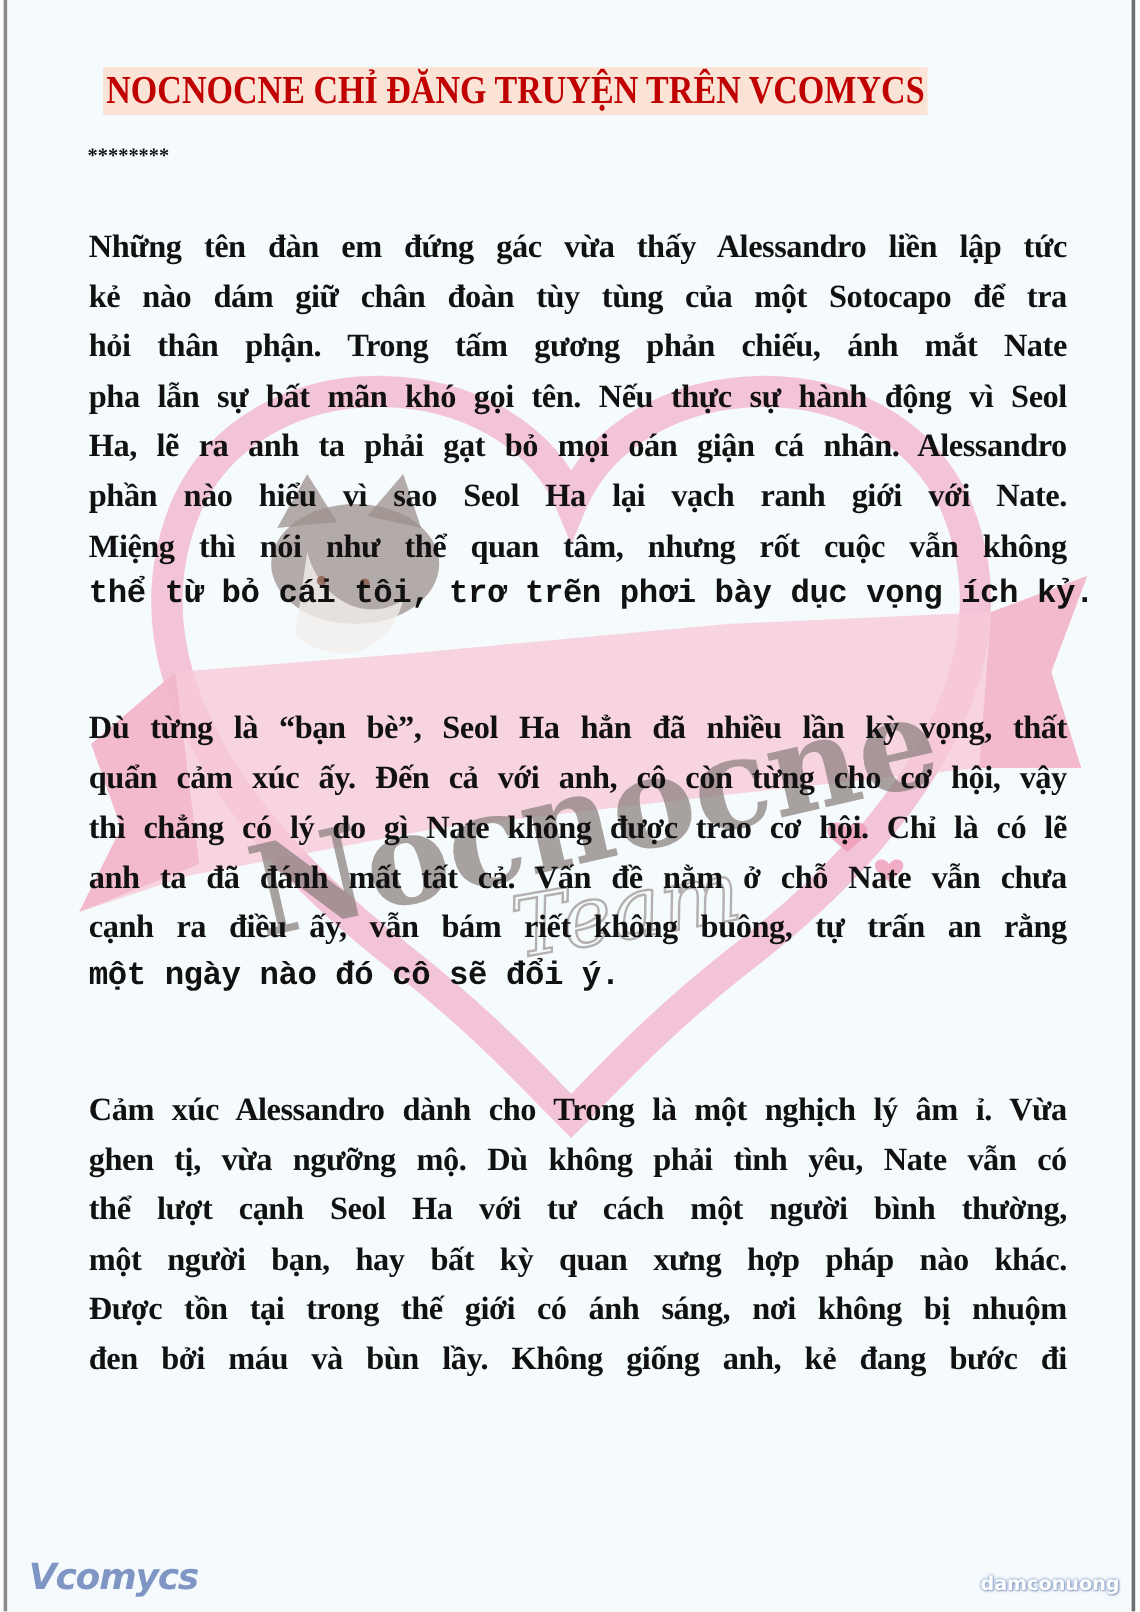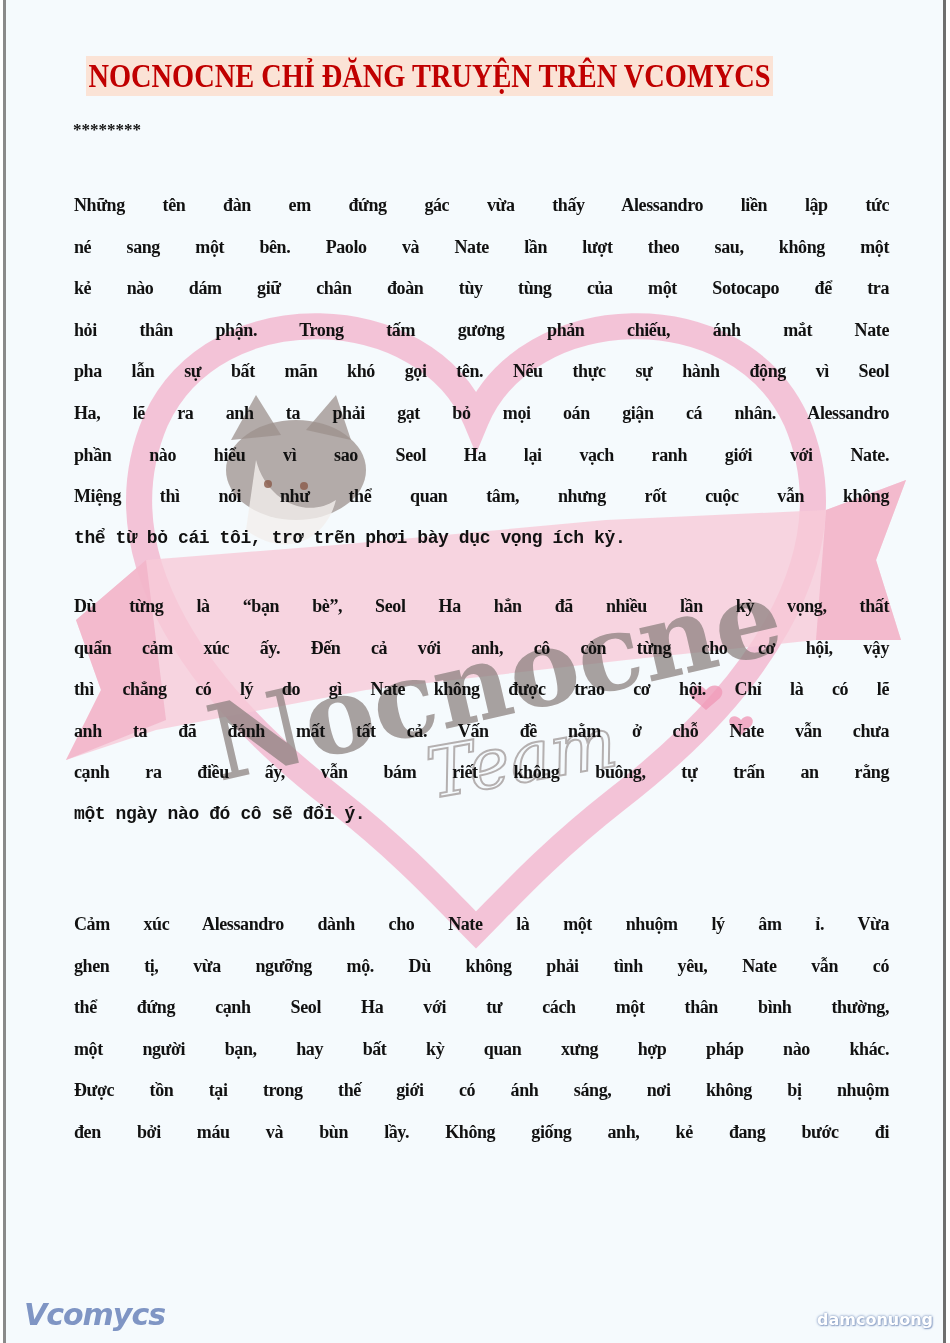--- a/index.html
+++ b/index.html
@@ -66,21 +66,21 @@
       font-size: 17px;
       color: #111;
       letter-spacing: 0px;
     }
     .para {
       position: absolute;
       left: 68px;
       width: 815px;
       font-family: "Liberation Serif", serif;
       font-weight: bold;
-      font-size: 18px;
+      font-size: 27px;
       line-height: 41.6px;
       color: #111111;
     }
     .line {
       display: block;
       white-space: nowrap;
       text-align: justify;
       text-align-last: justify;
       letter-spacing: -0.4px;
     }
@@ -145,43 +145,42 @@
 
   <div class="content">
     <div class="title-banner">
       <span class="title-text">NOCNOCNE CHỈ ĐĂNG TRUYỆN TRÊN VCOMYCS</span>
     </div>
 
     <div class="stars">********</div>
 
     <div class="para p1">
       <span class="line">Những tên đàn em đứng gác vừa thấy Alessandro liền lập tức</span>
-      <span class="line">né sang một bên. Paolo và Nate lần lượt theo sau, không một</span>
       <span class="line">kẻ nào dám giữ chân đoàn tùy tùng của một Sotocapo để tra</span>
       <span class="line">hỏi thân phận. Trong tấm gương phản chiếu, ánh mắt Nate</span>
       <span class="line">pha lẫn sự bất mãn khó gọi tên. Nếu thực sự hành động vì Seol</span>
       <span class="line">Ha, lẽ ra anh ta phải gạt bỏ mọi oán giận cá nhân. Alessandro</span>
       <span class="line">phần nào hiểu vì sao Seol Ha lại vạch ranh giới với Nate.</span>
       <span class="line">Miệng thì nói như thể quan tâm, nhưng rốt cuộc vẫn không</span>
       <span class="line last">thể từ bỏ cái tôi, trơ trẽn phơi bày dục vọng ích kỷ.</span>
     </div>
 
     <div class="para p2">
       <span class="line">Dù từng là “bạn bè”, Seol Ha hẳn đã nhiều lần kỳ vọng, thất</span>
       <span class="line">quẩn cảm xúc ấy. Đến cả với anh, cô còn từng cho cơ hội, vậy</span>
       <span class="line">thì chẳng có lý do gì Nate không được trao cơ hội. Chỉ là có lẽ</span>
       <span class="line">anh ta đã đánh mất tất cả. Vấn đề nằm ở chỗ Nate vẫn chưa</span>
       <span class="line">cạnh ra điều ấy, vẫn bám riết không buông, tự trấn an rằng</span>
       <span class="line last">một ngày nào đó cô sẽ đổi ý.</span>
     </div>
 
     <div class="para p3">
-      <span class="line">Cảm xúc Alessandro dành cho Nate là một nhuộm lý âm ỉ. Vừa</span>
+      <span class="line">Cảm xúc Alessandro dành cho Trong là một nghịch lý âm ỉ. Vừa</span>
       <span class="line">ghen tị, vừa ngưỡng mộ. Dù không phải tình yêu, Nate vẫn có</span>
-      <span class="line">thể đứng cạnh Seol Ha với tư cách một thân bình thường,</span>
+      <span class="line">thể lượt cạnh Seol Ha với tư cách một người bình thường,</span>
       <span class="line">một người bạn, hay bất kỳ quan xưng hợp pháp nào khác.</span>
       <span class="line">Được tồn tại trong thế giới có ánh sáng, nơi không bị nhuộm</span>
       <span class="line">đen bởi máu và bùn lầy. Không giống anh, kẻ đang bước đi</span>
     </div>
   </div>
 
   <div class="logo-vcomycs">Vcomycs</div>
   <div class="logo-damconuong">damconuong</div>
 </div>
 

